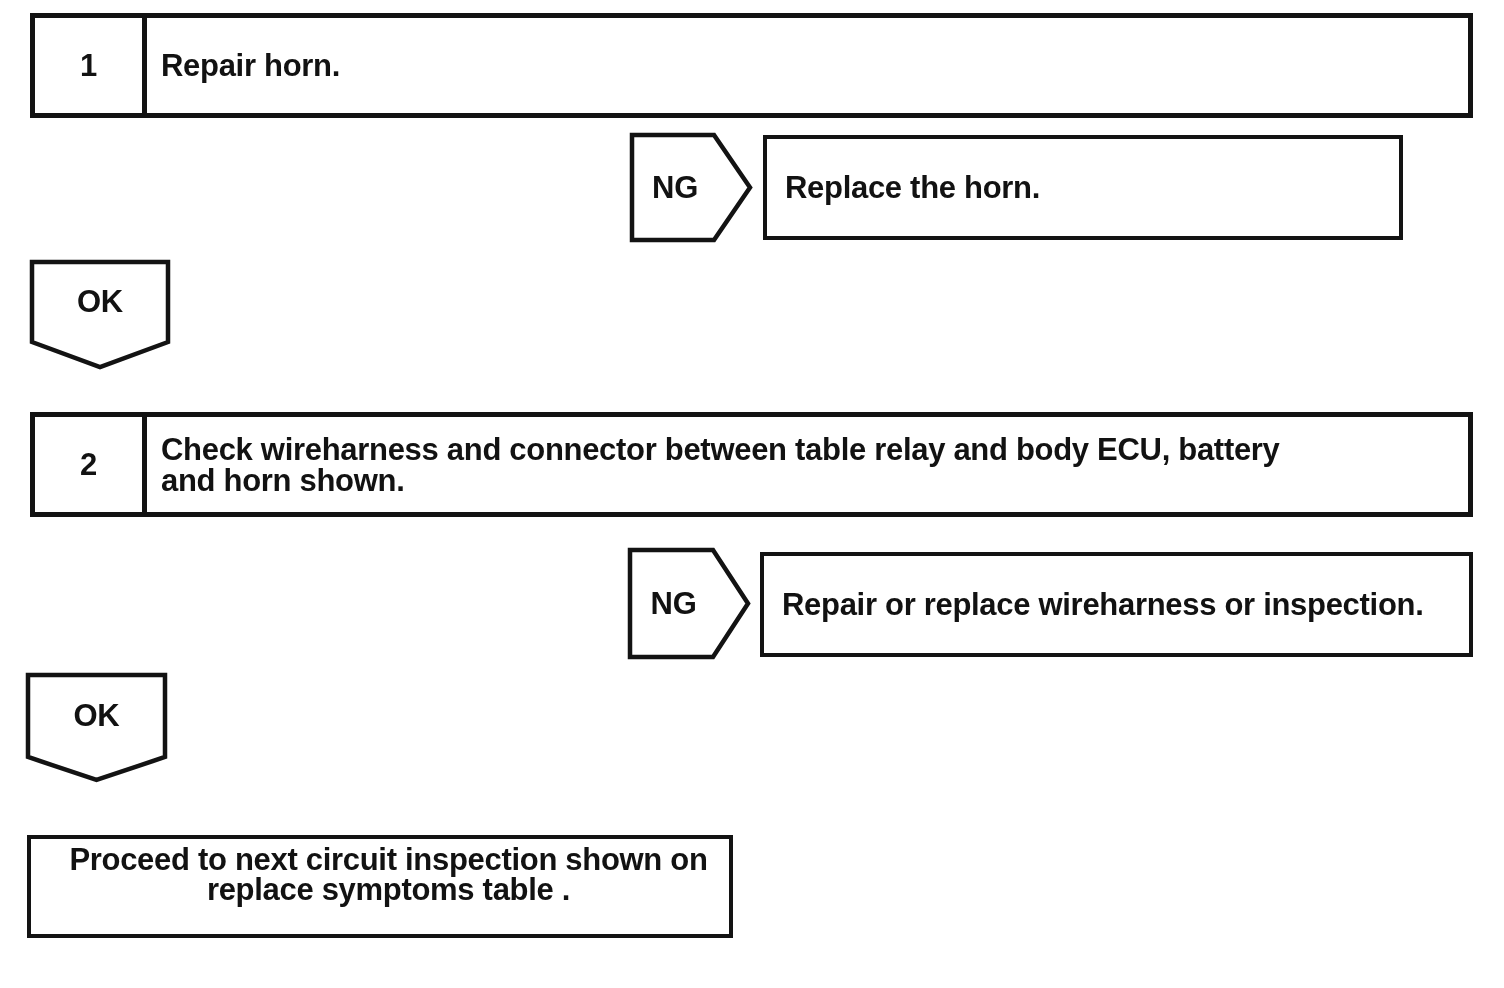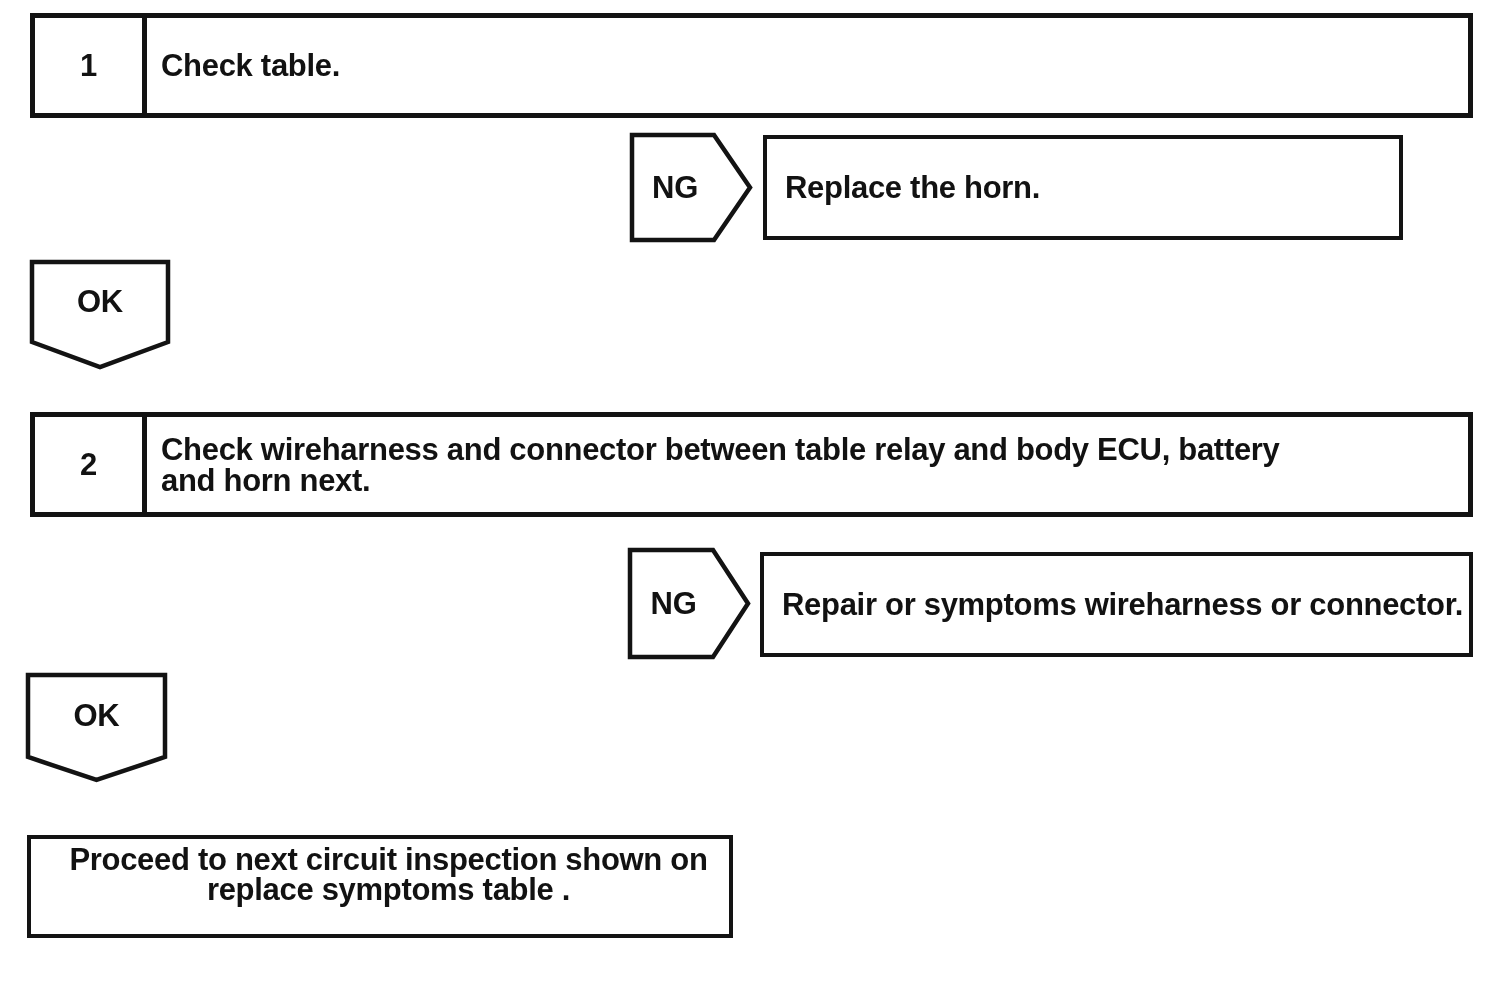--- a/index.html
+++ b/index.html
@@ -61,21 +61,21 @@
   .line { display: block; white-space: pre; }
 </style>
 </head>
 <body>
 
 <div class="canvas">
 
   <div class="abs step-box" style="left:30px; top:13px; width:1443px; height:105px;">
     <div class="step-num">1</div>
     <div class="step-instruction">
-      <span class="line">Check table.</span>
+      <span class="line">Repair horn.</span>
     </div>
   </div>
 
   <svg class="shape" style="left:628px; top:131px;" width="126" height="113" viewBox="0 0 126 113">
     <polygon points="4,4 86,4 122,56.5 86,109 4,109"></polygon>
   </svg>
   <div class="abs shape-label" style="left:632px; top:135px; width:86px; height:105px;">NG</div>
 
   <div class="abs result-box" style="left:763px; top:135px; width:640px; height:105px;">
     <span class="line">Replace the horn.</span>
@@ -83,31 +83,31 @@
 
   <svg class="shape" style="left:28px; top:258px;" width="144" height="113" viewBox="0 0 144 113">
     <polygon points="4,4 140,4 140,84 72,109 4,84"></polygon>
   </svg>
   <div class="abs shape-label" style="left:32px; top:262px; width:136px; height:80px;">OK</div>
 
   <div class="abs step-box" style="left:30px; top:412px; width:1443px; height:105px;">
     <div class="step-num">2</div>
     <div class="step-instruction">
       <span class="line">Check wireharness and connector between table relay and body ECU, battery</span>
-      <span class="line">and horn next.</span>
+      <span class="line">and horn shown.</span>
     </div>
   </div>
 
   <svg class="shape" style="left:626px; top:546px;" width="126" height="115" viewBox="0 0 126 115">
     <polygon points="4,4 87,4 122,57.5 87,111 4,111"></polygon>
   </svg>
   <div class="abs shape-label" style="left:630px; top:550px; width:87px; height:107px;">NG</div>
 
   <div class="abs result-box" style="left:760px; top:552px; width:713px; height:105px;">
-    <span class="line">Repair or symptoms wireharness or connector.</span>
+    <span class="line">Repair or replace wireharness or inspection.</span>
   </div>
 
   <svg class="shape" style="left:24px; top:671px;" width="145" height="113" viewBox="0 0 145 113">
     <polygon points="4,4 141,4 141,86 72.5,109 4,86"></polygon>
   </svg>
   <div class="abs shape-label" style="left:28px; top:675px; width:137px; height:82px;">OK</div>
 
   <div class="abs terminal-box" style="left:27px; top:835px; width:706px; height:103px;text-align:center;">
     <span class="line">Proceed to next circuit inspection shown on</span>
     <span class="line">replace symptoms table .</span>

